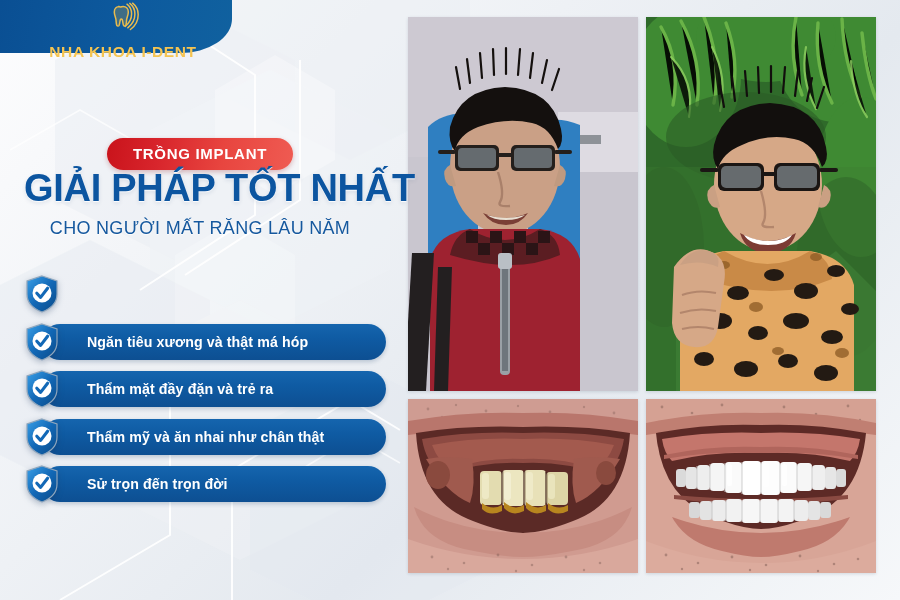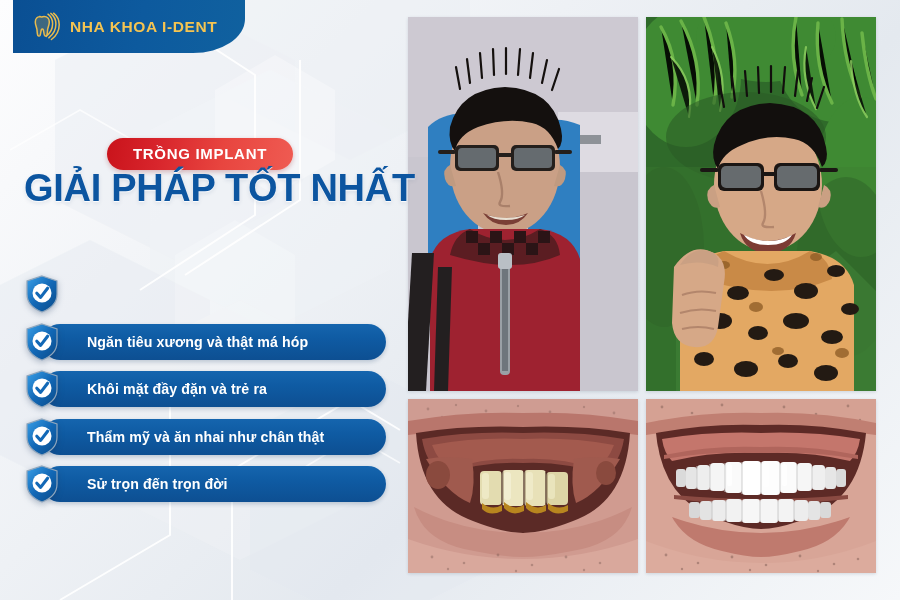--- a/index.html
+++ b/index.html
@@ -15,25 +15,26 @@
   .bg-base {
     position:absolute; inset:0;
     background:
       linear-gradient(135deg,#fdfdfe 0%,#eef1f5 38%,#e4e9ef 62%,#f6f8fa 100%);
   }
   .bg-geo { position:absolute; inset:0; }
   .bg-geo svg { width:100%; height:100%; display:block; }
 
   
   .header-bar {
-    position:absolute; left:13px; top:0; width:232px; height:53px;
+    position:absolute; left:0; top:0; width:232px; height:53px;
     background:linear-gradient(100deg,#0a4f93 0%,#0d5a9e 55%,#10619f 100%);
     border-bottom-right-radius:52px 34px;
     display:flex; align-items:center; padding-left:14px; gap:9px;
     z-index:6;
+    flex-direction:column;
   }
   .logo-mark { width:34px; height:34px; flex:none; }
   .logo-text {
     color:#f5c451; font-size:15.5px; font-weight:bold;
     letter-spacing:.6px; white-space:nowrap;
     font-family:"Liberation Sans", sans-serif;
   }
 
   
   .left-col { position:absolute; left:0; top:0; width:400px; height:484px; z-index:5; }
@@ -142,20 +143,21 @@
     <span class="logo-text">NHA KHOA I-DENT</span>
   </div>
 
   <div class="left-col">
 
     <div class="badge-wrap">
       <span class="badge">TRỒNG IMPLANT</span>
     </div>
 
     <div class="headline">GIẢI PHÁP TỐT NHẤT</div>
+    <div class="subheadline">CHO NGƯỜI MẤT RĂNG LÂU NĂM</div>
 
     <div class="bullets">
 
       <div class="bullet-row">
         <span class="shield">
           <svg viewBox="0 0 44 44">
             <defs>
               <linearGradient id="shg1" x1="0" y1="0" x2="1" y2="1">
                 <stop offset="0%" stop-color="#3aa0e8"></stop>
                   <stop offset="50%" stop-color="#1268b6"></stop>
@@ -184,21 +186,21 @@
 
       <div class="bullet-row">
         <span class="shield">
           <svg viewBox="0 0 44 44">
             <path d="M22 4 L37 9 V22 C37 31 30 37 22 40 C14 37 7 31 7 22 V9 Z" fill="url(#shg1)" stroke="#8fa6bd" stroke-width="1.2"></path>
             <circle cx="22" cy="21" r="9.5" fill="#ffffff"></circle>
             <path d="M16.8 21.2 l3.8 4.2 l7-9.2" fill="none" stroke="#1268b6" stroke-width="3.1" stroke-linecap="round" stroke-linejoin="round"></path>
           </svg>
         </span>
         <div class="bullet-pill">
-          <span class="bullet-label">Khôi mặt đầy đặn và trẻ ra</span>
+          <span class="bullet-label">Thẩm mặt đầy đặn và trẻ ra</span>
         </div>
       </div>
 
       <div class="bullet-row">
         <span class="shield">
           <svg viewBox="0 0 44 44">
             <path d="M22 4 L37 9 V22 C37 31 30 37 22 40 C14 37 7 31 7 22 V9 Z" fill="url(#shg1)" stroke="#8fa6bd" stroke-width="1.2"></path>
             <circle cx="22" cy="21" r="9.5" fill="#ffffff"></circle>
             <path d="M16.8 21.2 l3.8 4.2 l7-9.2" fill="none" stroke="#1268b6" stroke-width="3.1" stroke-linecap="round" stroke-linejoin="round"></path>
           </svg>

